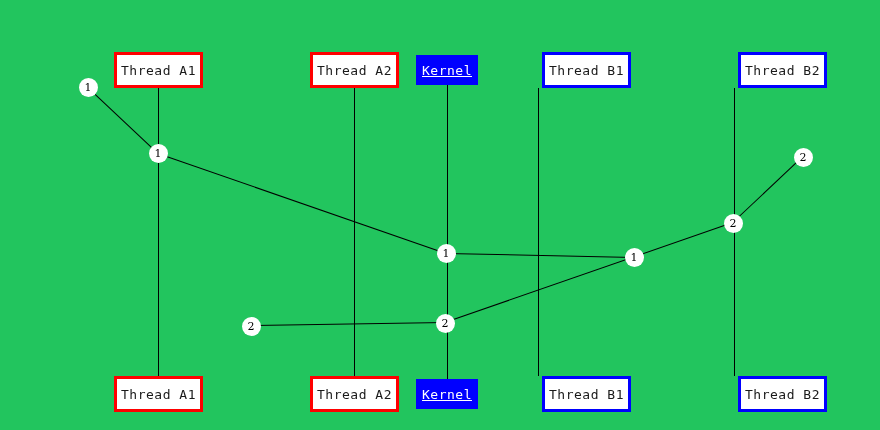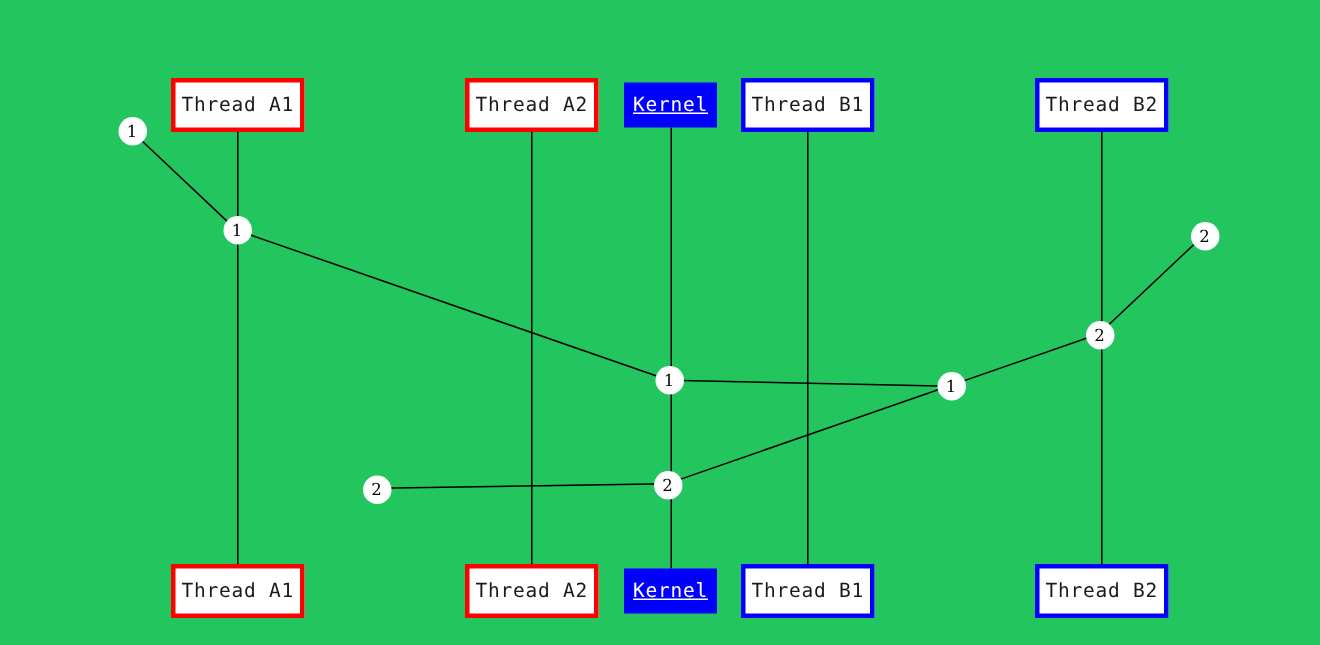--- a/index.html
+++ b/index.html
@@ -45,21 +45,21 @@
     letter-spacing: 0.5px;
     line-height: 1;
   }
   .pbox.thread {
     background: #ffffff;
     color: #1a1a1a;
     border-style: solid;
     border-width: 3px;
   }
   .pbox.thread.red   { border-color: #ff0000; }
-  .pbox.thread.blue  { border-color: #0000ff; }
+  .pbox.thread.blue  { border-color: #0000ff; margin-left: 48px; }
   .pbox.kernel {
     background: #0000ff;
     color: #ffffff;
     border: 0;
     text-decoration: underline;
   }
 
   
   .marker {
     position: absolute;

